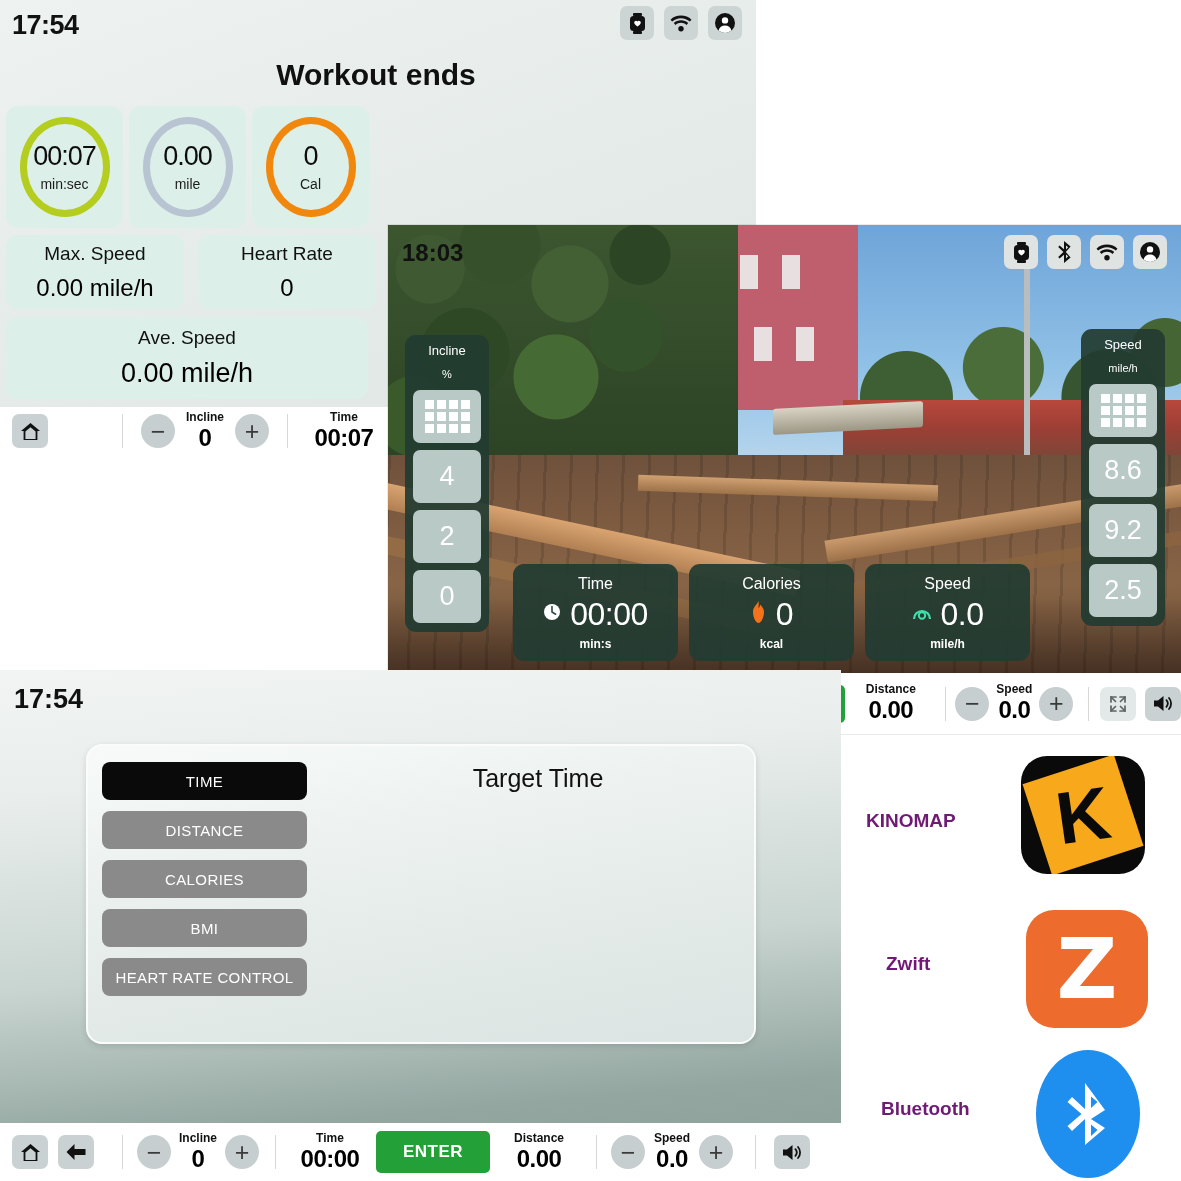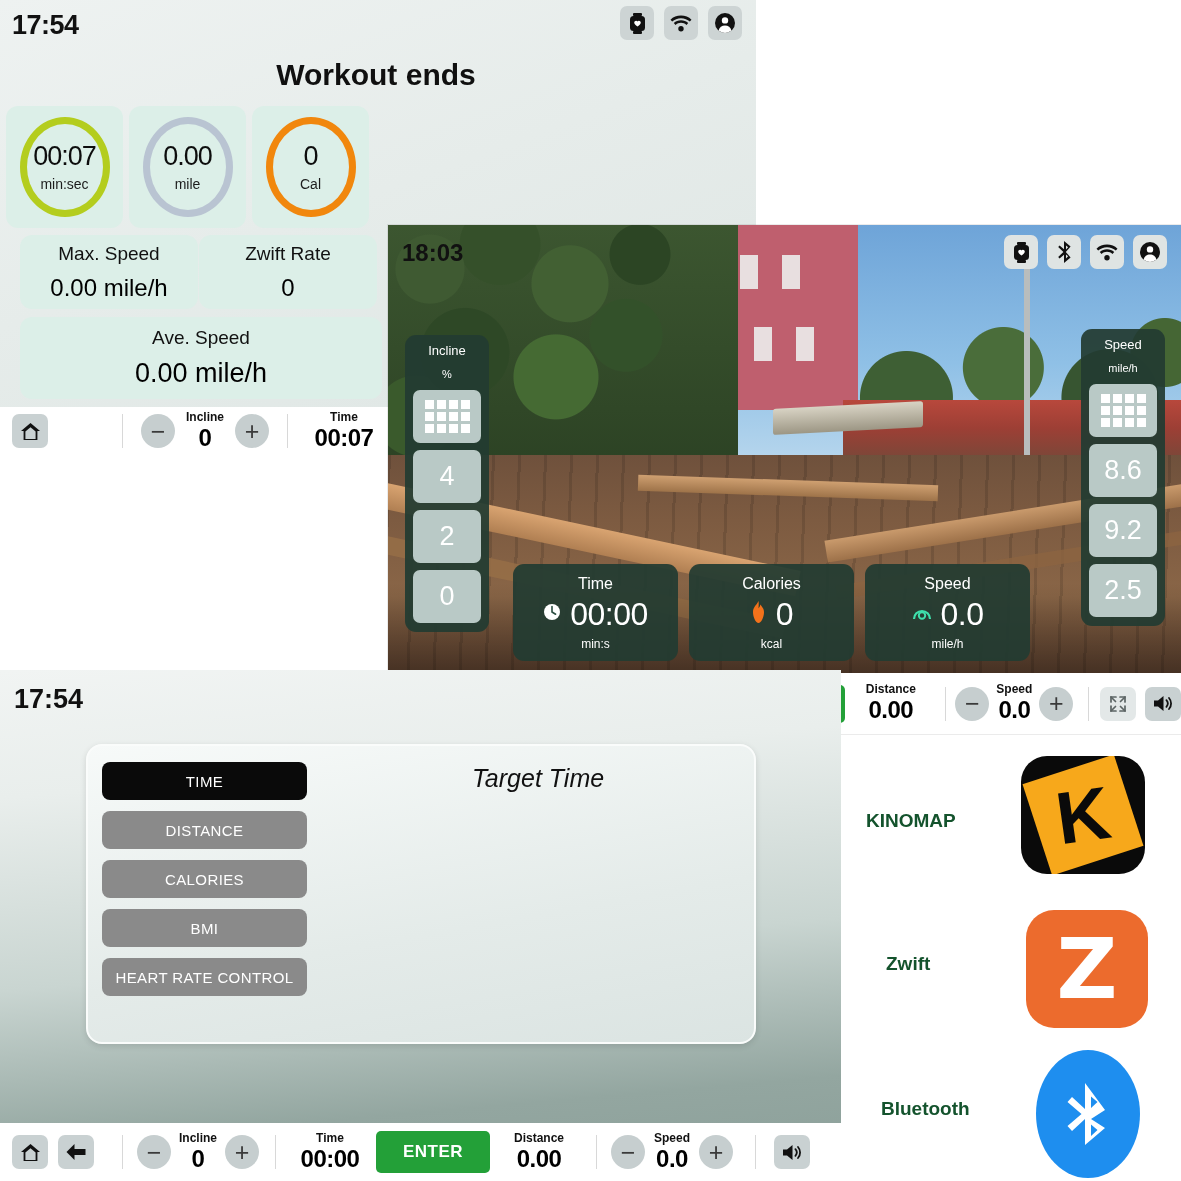--- a/index.html
+++ b/index.html
@@ -31,21 +31,21 @@
     width:117px; height:122px; border-radius:12px;
     background:#dcefe8; position:relative;
     display:flex; align-items:center; justify-content:center;
   }
   .ring { width:90px; height:100px; border-radius:50%; border:7px solid #b4cd1e; display:flex; flex-direction:column; align-items:center; justify-content:center; }
   .ring.blue { border-color:#b9c4d2; }
   .ring.orange { border-color:#f1870d; }
   .ring .big { font-size:27px; font-weight:500; color:#0d0d0d; line-height:1; letter-spacing:-1px;}
   .ring .small { font-size:14px; color:#1c1c1c; margin-top:6px; }
 
-  .statrow { position:absolute; left:20px; display:flex; gap:1px;justify-content:center; }
+  .statrow { position:absolute; left:6px; display:flex; gap:14px;justify-content:center; }
   .statcard {
     background:#dcefe8; border-radius:12px;
     display:flex; flex-direction:column; align-items:center; justify-content:center;
   }
   .statcard .lbl { font-size:19px; color:#111; margin-bottom:9px; }
   .statcard .val { font-size:24px; color:#000; font-weight:400; }
   #row-a { top:235px; }
   #row-a .statcard:nth-child(1){ width:178px; height:74px; }
   #row-a .statcard:nth-child(2){ width:178px; height:74px; }
   #row-b { top:317px; }
@@ -152,49 +152,49 @@
   .keypad-glyph i { background:#fff; display:block; }
 
   .metricrow { position:absolute; left:125px; bottom:12px; display:flex; gap:11px; }
   .metric {
     width:165px; height:97px; border-radius:11px; background:rgba(34,59,50,.93);
     display:flex; flex-direction:column; align-items:center; justify-content:center; position:relative;
   }
   .metric .m-ttl { font-size:16px; color:#fff; margin-bottom:3px; }
   .metric .m-mid { display:flex; align-items:center; gap:9px; }
   .metric .m-val { font-size:32px; color:#fff; font-weight:500; letter-spacing:-.5px; }
-  .metric .m-unit{ font-size:12px; color:#fff; font-weight:normal; margin-top:4px; }
+  .metric .m-unit{ font-size:12px; color:#fff; font-weight:bold; margin-top:4px; }
 
   #p2-console { left:0; top:448px; width:793px; height:61px; }
 
   
   #panel3 { position:absolute; left:0; top:670px; width:841px; height:511px;
             background:linear-gradient(175deg,#f1f4f3 0%,#e9eeec 22%,#c9d5d1 55%,#93a6a0 82%,#8b9f99 100%); }
   #p3-clock { position:absolute; left:14px; top:14px; font-size:27px; font-weight:bold; color:#111; }
   #p3-card {
     position:absolute; left:86px; top:74px; width:670px; height:300px;
     border-radius:16px; background:linear-gradient(170deg,#f7faf9,#e4ebe9 60%,#dbe4e2);
     border:2px solid #fafcfb; box-shadow:0 2px 6px rgba(0,0,0,.12);
   }
   #menu-list { position:absolute; left:14px; top:16px; width:205px; }
   .mitem {
     height:38px; border-radius:8px; background:#8a8a8a; color:#fff;
     display:flex; align-items:center; justify-content:center;
     font-size:15px; letter-spacing:.4px; margin-bottom:11px;
   }
   .mitem.active { background:#0a0a0a; }
   .mitem:last-child{ margin-bottom:0; }
-  #p3-detail { position:absolute; left:245px; top:18px; width:410px; text-align:center;font-style:italic; }
+  #p3-detail { position:absolute; left:245px; top:18px; width:410px; text-align:center; }
   #p3-detail h2 { font-size:25px; font-weight:400; color:#111; margin-bottom:18px; }
   #p3-detail p  { font-size:14.5px; color:#111; line-height:1.5; }
   #p3-console { left:0; top:1123px; width:841px; height:58px; }
 
   
   .approw { position:absolute; display:flex; align-items:center; }
-  .applabel { font-size:19px; font-weight:bold; color:#14532d; }
+  .applabel { font-size:19px; font-weight:bold; color:#701a75; }
   .appicon { position:absolute; }
   #kino-icon { left:1021px; top:756px; width:124px; height:118px; border-radius:26px; background:#0a0a0a; overflow:hidden; }
   #kino-icon .dia { position:absolute; left:50%; top:50%; width:96px; height:96px; background:#f7a81b;
                     transform:translate(-50%,-50%) rotate(-18deg); }
   #kino-icon .kletter { position:absolute; left:0; top:0; width:124px; height:118px;
                         display:flex; align-items:center; justify-content:center;
                         font-size:74px; font-weight:bold; color:#0a0a0a;
                         transform:rotate(-8deg); }
   #zwift-icon { left:1026px; top:910px; width:122px; height:118px; border-radius:28px; background:#ec6b2d;
                 display:flex; align-items:center; justify-content:center; }
@@ -259,21 +259,21 @@
         </div>
       </div>
     </div>
 
     <div class="statrow" id="row-a">
       <div class="statcard">
         <div class="lbl">Max. Speed</div>
         <div class="val">0.00 mile/h</div>
       </div>
       <div class="statcard">
-        <div class="lbl">Zwift Rate</div>
+        <div class="lbl">Heart Rate</div>
         <div class="val">0</div>
       </div>
     </div>
     <div class="statrow" id="row-b">
       <div class="statcard">
         <div class="lbl">Ave. Speed</div>
         <div class="val">0.00  mile/h</div>
       </div>
     </div>
 

